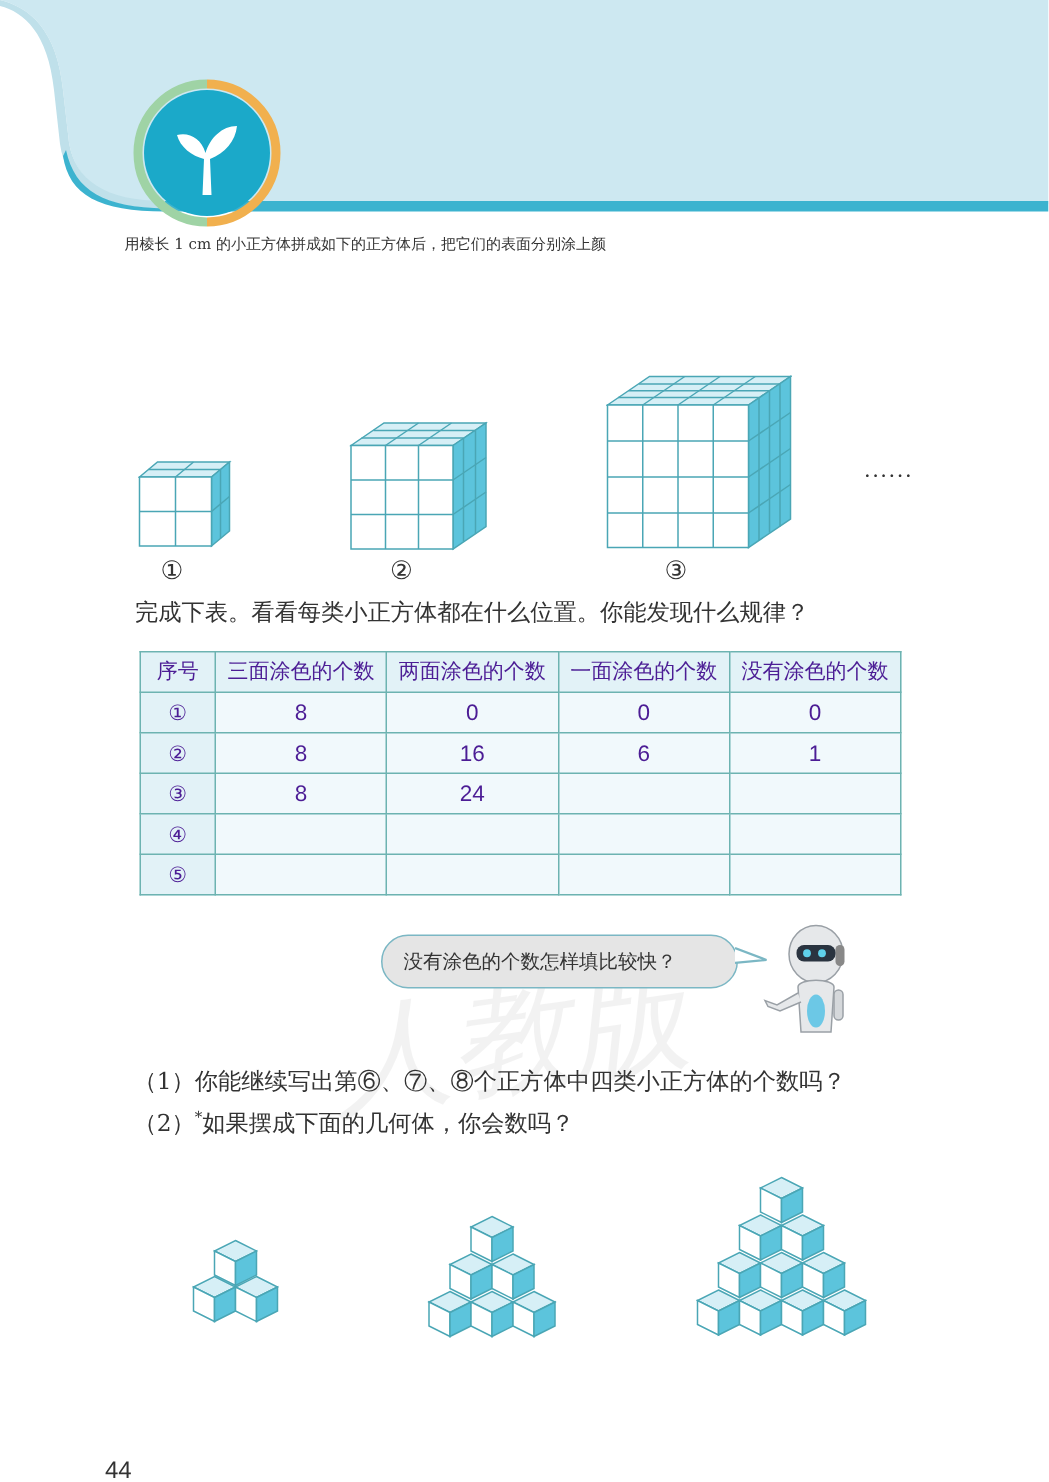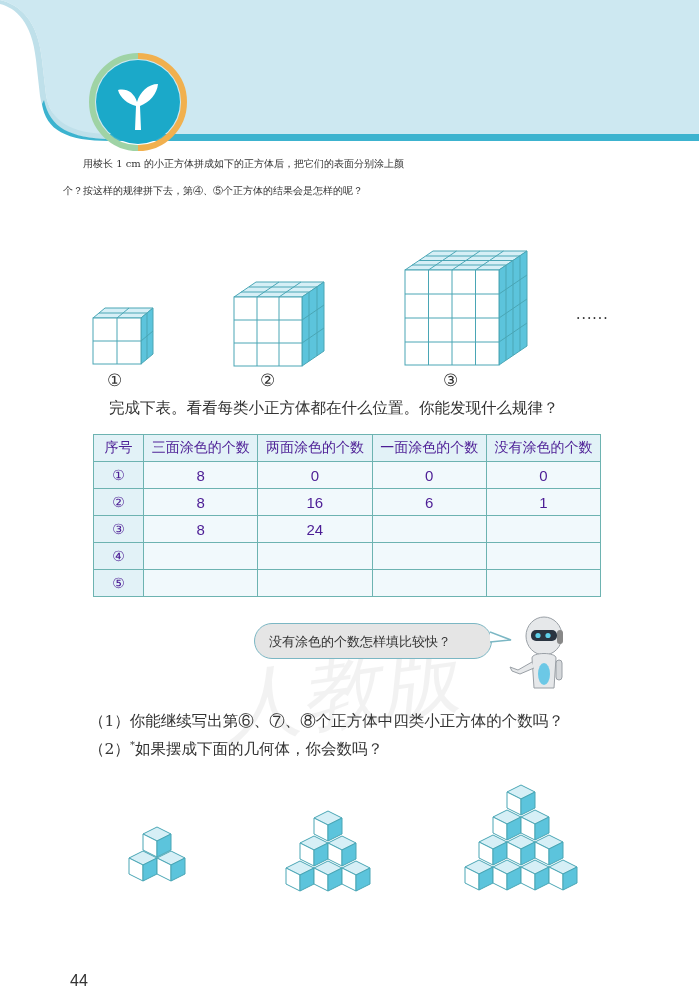--- a/index.html
+++ b/index.html
@@ -7,21 +7,21 @@
          font-family:"DejaVu Serif","Liberation Serif",serif; color:#222; }
   .banner { position:absolute; left:0; top:0; width:699px; height:145px; }
   .banner svg { position:absolute; left:0; top:0; }
   .title { position:absolute; left:205px; top:78px; font-size:40px; color:#1f6a93; font-weight:bold;
            letter-spacing:2px; font-family:"DejaVu Serif","Liberation Serif",serif; }
   .para { position:absolute; left:63px; top:150px; width:550px; font-size:10px; line-height:27px; color:#333; }
   .para p { margin:0; text-indent:0; }
   .fig { position:absolute; }
   .lbl { position:absolute; font-size:17px; color:#333; }
   .ellipsis { position:absolute; left:576px; top:310px; font-size:14px; letter-spacing:1px; color:#333; }
-  .instr { position:absolute; left:109px; top:398px; font-size:15.5px; color:#333; }
+  .instr { position:absolute; left:90px; top:398px; font-size:15.5px; color:#333; }
   table.t { position:absolute; left:93px; top:434px; width:508px; border-collapse:collapse;
             font-size:14px; background:#f1f9fc; }
   table.t td, table.t th { border:1px solid #6db3b1; height:26px; text-align:center; padding:0; font-weight:normal; color:#4c1d95; }
   table.t th { background:#e2f2f7; }
   table.t td.idx { background:#e2f2f7; width:49px; }
   table.t td.num { font-family:"Liberation Sans","DejaVu Sans",sans-serif; font-size:15px; }
   .bubble { position:absolute; left:254px; top:623px; width:238px; height:36px; border:1.5px solid #7bb7c4;
             border-radius:20px; background:#e5e5e5; font-size:13px; color:#333; line-height:36px; padding-left:14px; box-sizing:border-box; }
   .q { position:absolute; left:89px; font-size:15.5px; color:#333; }
   .q sup { font-size:10px; }
@@ -43,21 +43,20 @@
   <svg width="100" height="100" viewBox="0 0 100 100" style="position:absolute;left:88px;top:52px;">
     <path d="M50 4 A46 46 0 0 0 50 96" fill="none" stroke="#9fd3a5" stroke-width="6"></path>
     <path d="M50 4 A46 46 0 0 1 50 96" fill="none" stroke="#f1b04e" stroke-width="6"></path>
     <circle cx="50" cy="50" r="42" fill="#1ba9c9"></circle>
     <path d="M47 78 L48 54 C40 52 32 46 30 38 C38 36 46 40 49 50 C52 40 60 32 70 32 C69 42 62 50 52 54 L53 78 Z" fill="#ffffff"></path>
   </svg>
 </div>
 
 <div class="para">
   <p>　　用棱长 1 cm 的小正方体拼成如下的正方体后，把它们的表面分别涂上颜</p>
-  <p>个？按这样的规律拼下去，第④、⑤个正方体的结果会是怎样的呢？</p>
 </div>
 
 <svg class="fig" style="left:92px;top:306px;" width="64" height="60" viewBox="0 0 64 60">
   <g stroke="#4aa6b5" stroke-width="1" fill="none">
     <polygon points="1,12 13,2 61,2 49,12" fill="#d6eff6"></polygon>
     <polygon points="49,12 61,2 61,48 49,58" fill="#5cc4dc"></polygon>
     <rect x="1" y="12" width="48" height="46" fill="#ffffff"></rect>
     <line x1="25" y1="12" x2="25" y2="58"></line>
       <line x1="1" y1="35" x2="49" y2="35"></line>
     <line x1="7" y1="7" x2="55" y2="7"></line>

